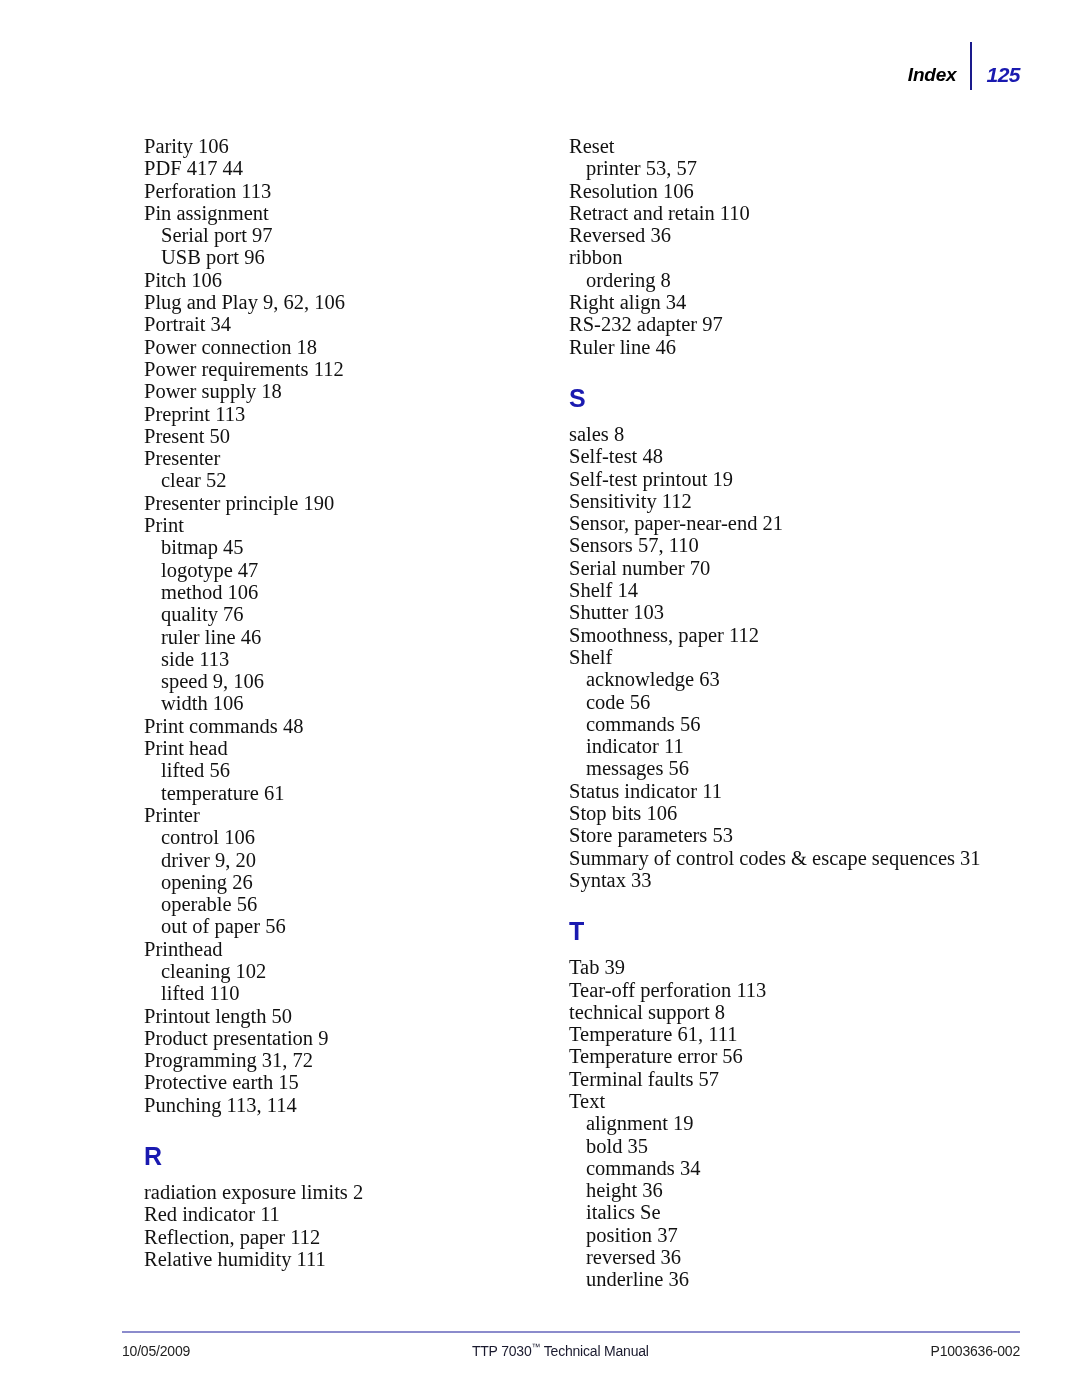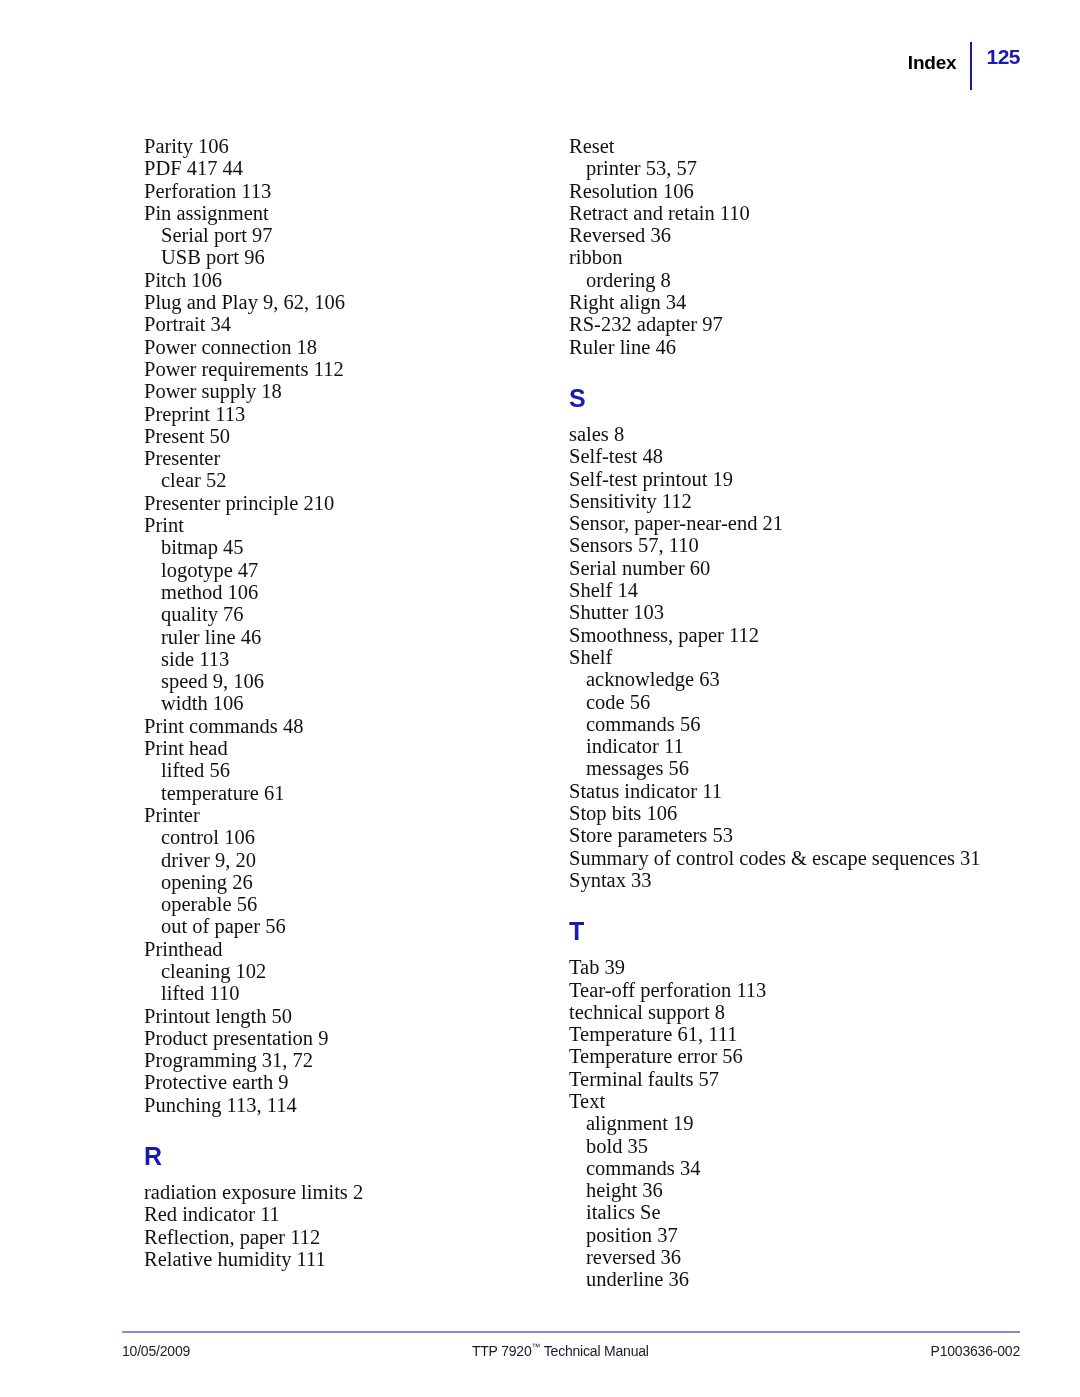--- a/index.html
+++ b/index.html
@@ -16,22 +16,23 @@
     color: #000000;
     overflow: hidden;
   }
 
   
   .page-header {
     position: absolute;
     top: 42px;
     right: 60px;
     display: flex;
-    align-items: flex-start;
+    align-items: flex-end;
     height: 48px;
+    font-style: italic;
   }
   .header-label {
     font-family: "Liberation Sans", "DejaVu Sans", sans-serif;
     font-weight: bold;
     font-size: 19px;
     color: #000000;
     line-height: 30px;
     letter-spacing: -0.2px;
     padding-top: 6px;
   }
@@ -132,21 +133,21 @@
       <div class="entry level-1">Pitch 106</div>
       <div class="entry level-1">Plug and Play 9, 62, 106</div>
       <div class="entry level-1">Portrait 34</div>
       <div class="entry level-1">Power connection 18</div>
       <div class="entry level-1">Power requirements 112</div>
       <div class="entry level-1">Power supply 18</div>
       <div class="entry level-1">Preprint 113</div>
       <div class="entry level-1">Present 50</div>
       <div class="entry level-1">Presenter</div>
       <div class="entry level-2">clear 52</div>
-      <div class="entry level-1">Presenter principle 210</div>
+      <div class="entry level-1">Presenter principle 190</div>
       <div class="entry level-1">Print</div>
       <div class="entry level-2">bitmap 45</div>
       <div class="entry level-2">logotype 47</div>
       <div class="entry level-2">method 106</div>
       <div class="entry level-2">quality 76</div>
       <div class="entry level-2">ruler line 46</div>
       <div class="entry level-2">side 113</div>
       <div class="entry level-2">speed 9, 106</div>
       <div class="entry level-2">width 106</div>
       <div class="entry level-1">Print commands 48</div>
@@ -158,21 +159,21 @@
       <div class="entry level-2">driver 9, 20</div>
       <div class="entry level-2">opening 26</div>
       <div class="entry level-2">operable 56</div>
       <div class="entry level-2">out of paper 56</div>
       <div class="entry level-1">Printhead</div>
       <div class="entry level-2">cleaning 102</div>
       <div class="entry level-2">lifted 110</div>
       <div class="entry level-1">Printout length 50</div>
       <div class="entry level-1">Product presentation 9</div>
       <div class="entry level-1">Programming 31, 72</div>
-      <div class="entry level-1">Protective earth 9</div>
+      <div class="entry level-1">Protective earth 15</div>
       <div class="entry level-1">Punching 113, 114</div>
       <div class="section-letter">R</div>
       <div class="entry level-1">radiation exposure limits 2</div>
       <div class="entry level-1">Red indicator 11</div>
       <div class="entry level-1">Reflection, paper 112</div>
       <div class="entry level-1">Relative humidity 111</div>
     </div>
   <div class="column column-right" id="col-right">
       <div class="entry level-1">Reset</div>
       <div class="entry level-2">printer 53, 57</div>
@@ -184,21 +185,21 @@
       <div class="entry level-1">Right align 34</div>
       <div class="entry level-1">RS-232 adapter 97</div>
       <div class="entry level-1">Ruler line 46</div>
       <div class="section-letter">S</div>
       <div class="entry level-1">sales 8</div>
       <div class="entry level-1">Self-test 48</div>
       <div class="entry level-1">Self-test printout 19</div>
       <div class="entry level-1">Sensitivity 112</div>
       <div class="entry level-1">Sensor, paper-near-end 21</div>
       <div class="entry level-1">Sensors 57, 110</div>
-      <div class="entry level-1">Serial number 60</div>
+      <div class="entry level-1">Serial number 70</div>
       <div class="entry level-1">Shelf 14</div>
       <div class="entry level-1">Shutter 103</div>
       <div class="entry level-1">Smoothness, paper 112</div>
       <div class="entry level-1">Shelf</div>
       <div class="entry level-2">acknowledge 63</div>
       <div class="entry level-2">code 56</div>
       <div class="entry level-2">commands 56</div>
       <div class="entry level-2">indicator 11</div>
       <div class="entry level-2">messages 56</div>
       <div class="entry level-1">Status indicator 11</div>
@@ -222,16 +223,16 @@
       <div class="entry level-2">position 37</div>
       <div class="entry level-2">reversed 36</div>
       <div class="entry level-2">underline 36</div>
     </div>
 </div>
 
 <div class="page-footer">
   <div class="footer-rule"></div>
   <div class="footer-row">
     <div class="footer-left">10/05/2009</div>
-    <div class="footer-center"><span>TTP 7920</span><span class="tm">™</span><span> Technical Manual</span></div>
+    <div class="footer-center"><span>TTP 7030</span><span class="tm">™</span><span> Technical Manual</span></div>
     <div class="footer-right">P1003636-002</div>
   </div>
 </div>
 
 </body></html>

